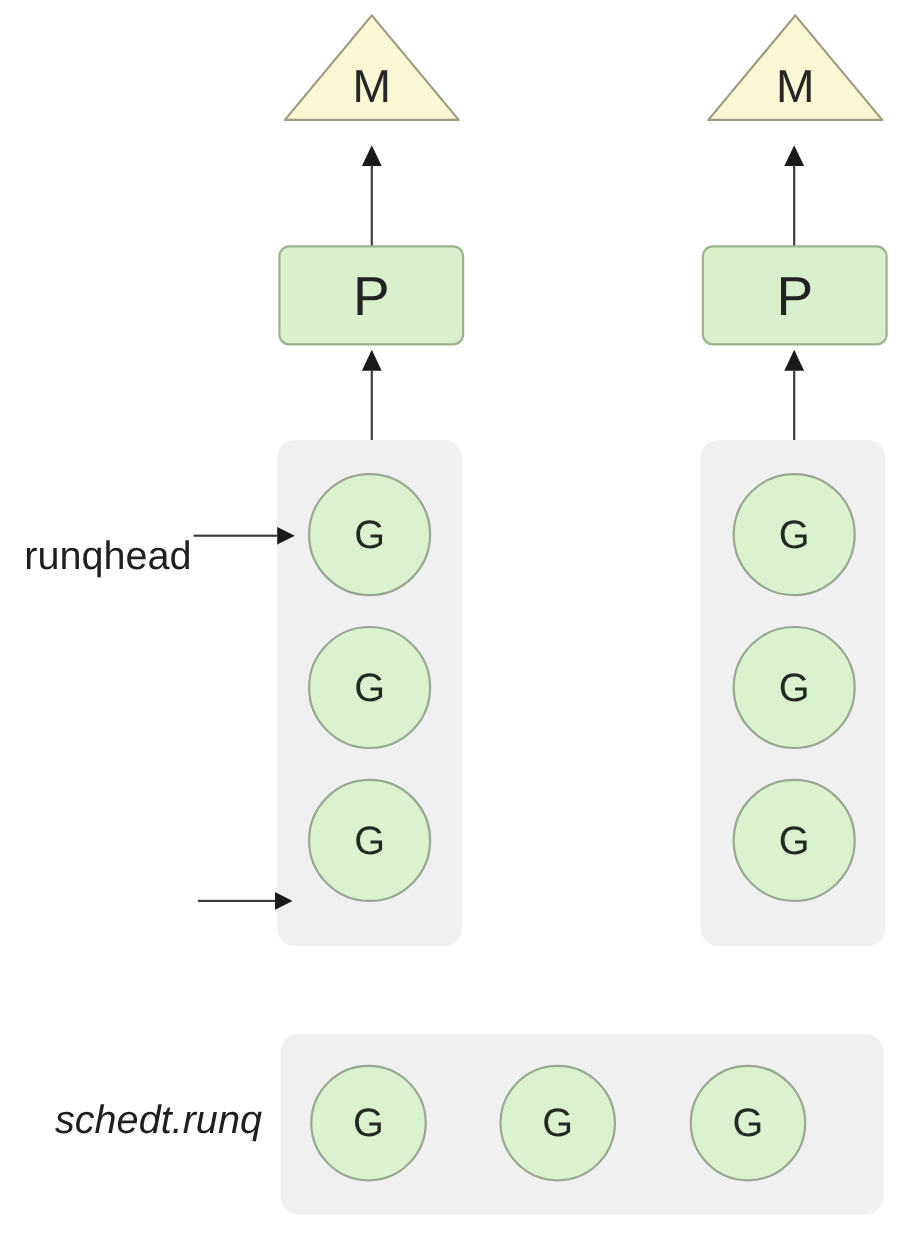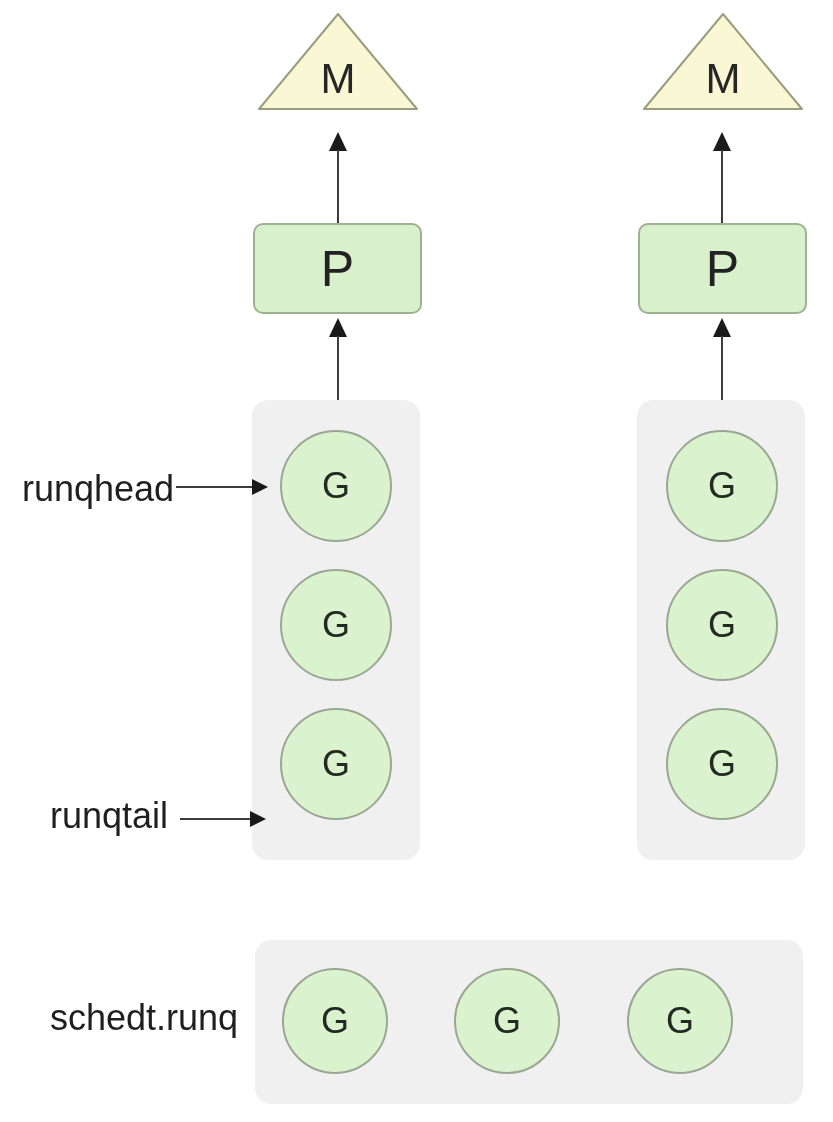--- a/index.html
+++ b/index.html
@@ -110,29 +110,28 @@
   <div class="abs p-box" style="left:638px; top:223px;">P</div>
 
   <div class="abs arrow-head-up" style="left:713px; top:318px;"></div>
   <div class="abs arrow-line-v" style="left:721px; top:336px; height:65px;"></div>
 
   <div class="abs queue-panel panel-v" style="left:637px; top:400px;"></div>
   <div class="abs g-circle g-big" style="left:666px; top:430px;">G</div>
   <div class="abs g-circle g-big" style="left:666px; top:569px;">G</div>
   <div class="abs g-circle g-big" style="left:666px; top:708px;">G</div>
 
-  <div class="abs side-label" style="left:22px; top:468px;">runqhead</div>
+  <div class="abs side-label" style="left:22px; top:484px;">runqhead</div>
   <div class="abs arrow-line-h" style="left:176px; top:486px; width:76px;"></div>
   <div class="abs arrow-head-right" style="left:252px; top:479px;"></div>
 
-  <div class="abs side-label" style="left:50px; top:795px;">runqtail</div>
   <div class="abs arrow-line-h" style="left:180px; top:818px; width:70px;"></div>
   <div class="abs arrow-head-right" style="left:250px; top:811px;"></div>
 
 
-  <div class="abs side-label" style="left:50px; top:997px;">schedt.runq</div>
+  <div class="abs side-label" style="left:50px; top:997px;font-style:italic;">schedt.runq</div>
 
   <div class="abs queue-panel panel-h" style="left:255px; top:940px;"></div>
   <div class="abs g-circle g-small" style="left:282px; top:968px;">G</div>
   <div class="abs g-circle g-small" style="left:454px; top:968px;">G</div>
   <div class="abs g-circle g-small" style="left:627px; top:968px;">G</div>
 
 </div>
 
 </body></html>

